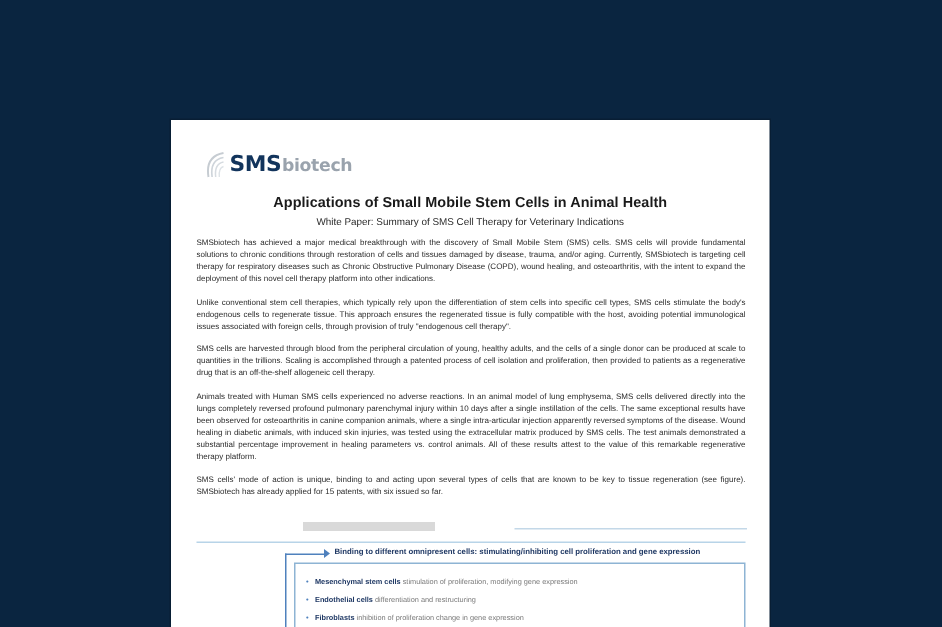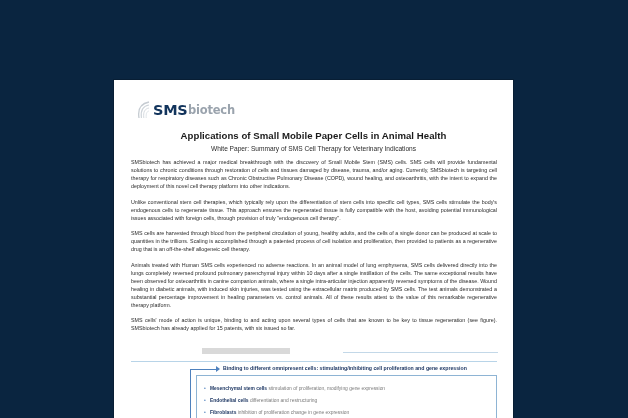--- a/index.html
+++ b/index.html
@@ -221,21 +221,21 @@
           <path d="M13 1 C5 2.5, 1.5 8, 3 17" fill="none" stroke="#c6ccd2" stroke-width="1.3"></path>
           <path d="M13 4 C7 5, 4.3 9, 5.4 17" fill="none" stroke="#ced4da" stroke-width="1.1"></path>
           <path d="M13 7 C9 7.8, 7 10.5, 7.8 17" fill="none" stroke="#d6dbe0" stroke-width="1"></path>
           <path d="M13 10 C11 10.5, 9.8 12, 10.2 17" fill="none" stroke="#dde2e6" stroke-width="0.9"></path>
         </svg>
       </span>
       <span class="logo-sms">SMS</span>
       <span class="logo-biotech">biotech</span>
     </div>
 
-    <div class="doc-title">Applications of Small Mobile Paper Cells in Animal Health</div>
+    <div class="doc-title">Applications of Small Mobile Stem Cells in Animal Health</div>
     <div class="doc-subtitle">White Paper: Summary of SMS Cell Therapy for Veterinary Indications</div>
 
     <div class="body-col">
       <p class="para">SMSbiotech has achieved a major medical breakthrough with the discovery of Small Mobile Stem (SMS) cells. SMS cells will provide fundamental solutions to chronic conditions through restoration of cells and tissues damaged by disease, trauma, and/or aging.  Currently, SMSbiotech is targeting cell therapy for respiratory diseases such as Chronic Obstructive Pulmonary Disease (COPD), wound healing, and osteoarthritis, with the intent to expand the deployment of this novel cell therapy platform into other indications.</p>
       <p class="para">Unlike conventional stem cell therapies, which typically rely upon the differentiation of stem cells into specific cell types, SMS cells stimulate the body's endogenous cells to regenerate tissue. This approach ensures the regenerated tissue is fully compatible with the host, avoiding potential immunological issues associated with foreign cells, through provision of truly "endogenous cell therapy".</p>
       <p class="para">SMS cells are harvested through blood from the peripheral circulation of young, healthy adults, and the cells of  a single donor can be produced at scale to quantities in the trillions. Scaling is accomplished through a patented process of cell isolation and proliferation, then provided to patients as a regenerative drug that is an off-the-shelf allogeneic cell therapy.</p>
       <p class="para">Animals treated with Human SMS cells experienced no adverse reactions. In an animal model of lung emphysema, SMS cells delivered directly into the lungs completely reversed profound pulmonary parenchymal injury within 10 days after a single instillation of the cells. The same exceptional results have been observed for osteoarthritis in canine companion animals, where a single intra-articular injection apparently reversed symptoms of the disease. Wound healing in diabetic animals, with induced skin injuries, was tested using the extracellular matrix produced by SMS cells. The test animals demonstrated a substantial percentage improvement in healing parameters vs. control animals. All of these results attest to the value of this remarkable regenerative therapy platform.</p>
       <p class="para">SMS cells' mode of action is unique, binding to and acting upon several types of cells that are known to be key to tissue regeneration (see figure). SMSbiotech has already applied for 15 patents, with six issued so far.</p>
     </div>
 

